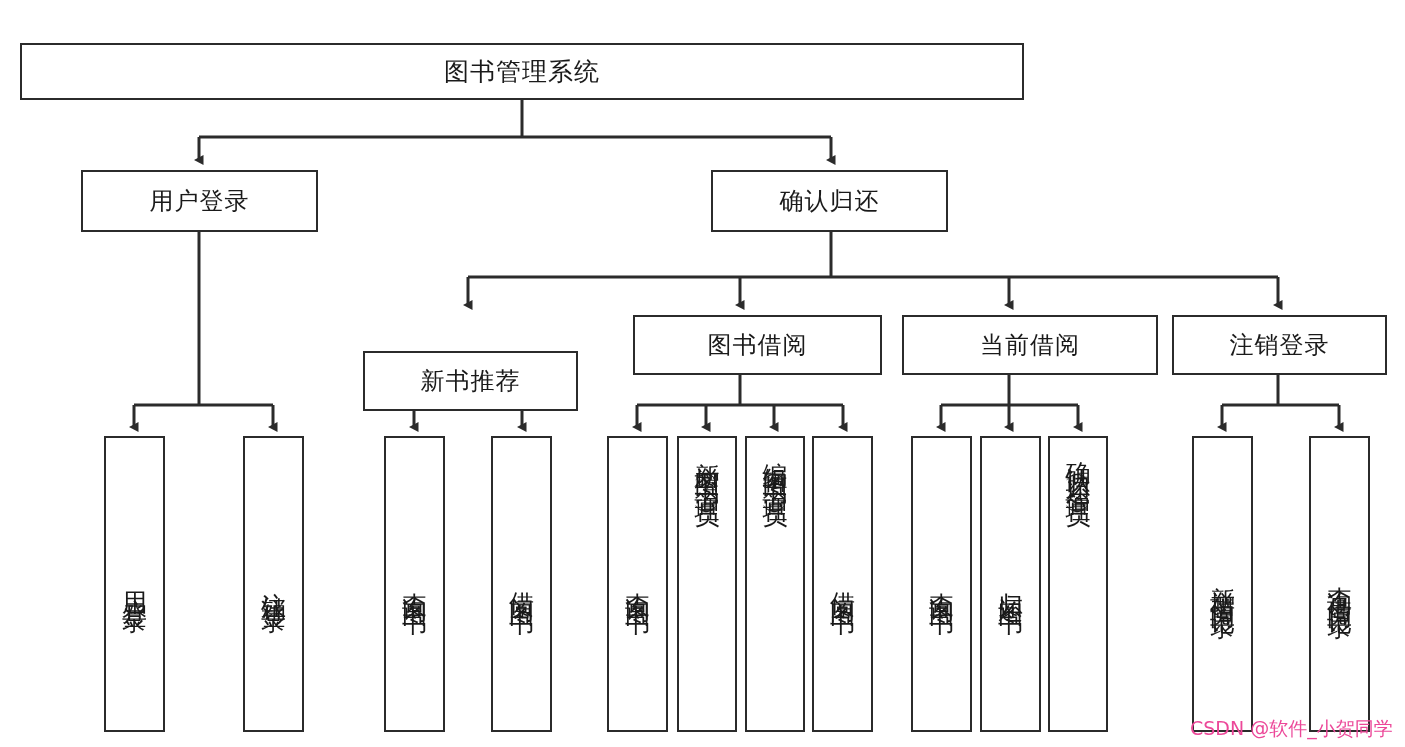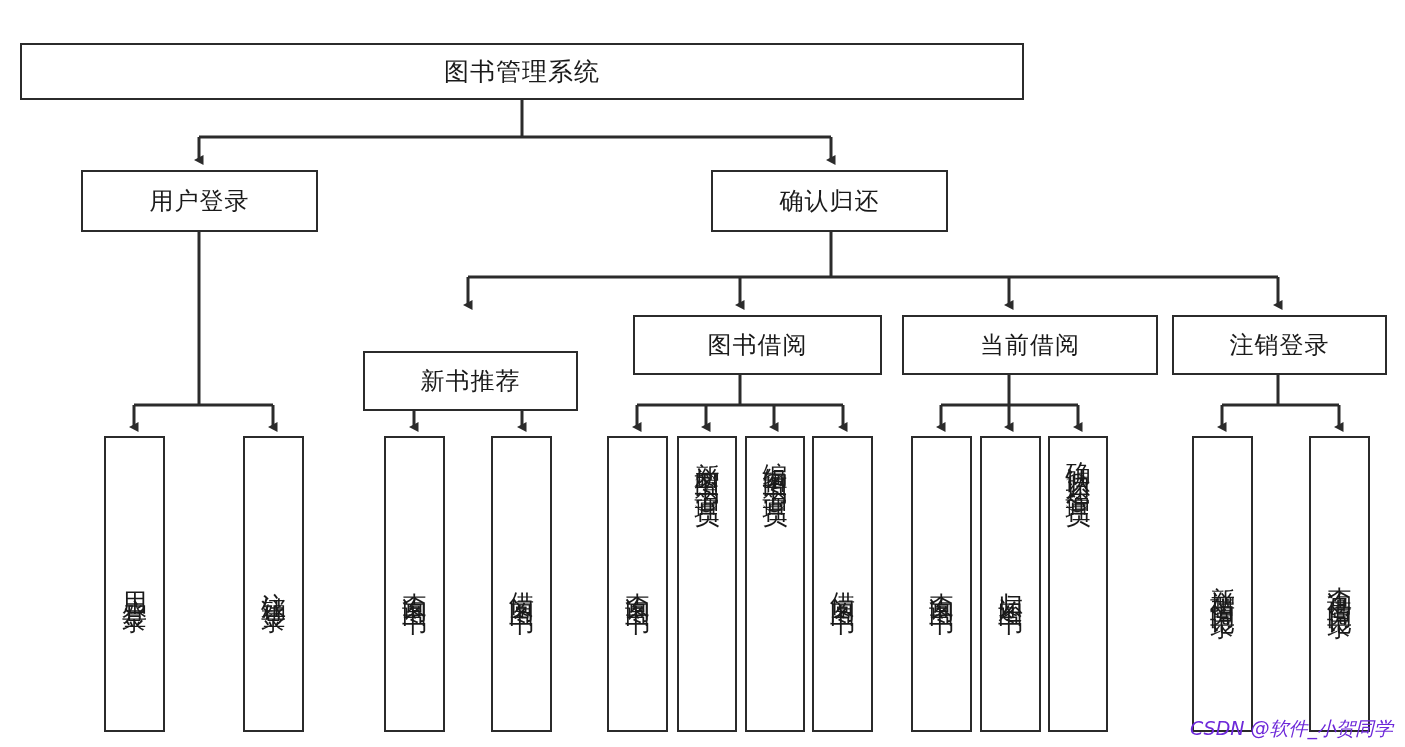--- a/index.html
+++ b/index.html
@@ -61,25 +61,24 @@
     justify-content: flex-start;
   }
   .node.v .vlabel {
     display: block;
   }
   .watermark {
     position: absolute;
     left: 1190px;
     top: 716px;
     font-size: 19px;
-    color: #6d28d9;
+    color: #ec4899;
     white-space: nowrap;
     z-index: 5;
     font-family: "DejaVu Sans", "Liberation Sans", sans-serif;
-    font-style: italic;
   }
 </style>
 </head>
 <body>
 
 <div id="canvas">
 
   <svg id="wires" viewBox="0 0 1405 747" xmlns="http://www.w3.org/2000/svg">
     <defs>
       <marker id="arrow" markerWidth="10" markerHeight="10" refX="5" refY="5" orient="auto" markerUnits="userSpaceOnUse">

